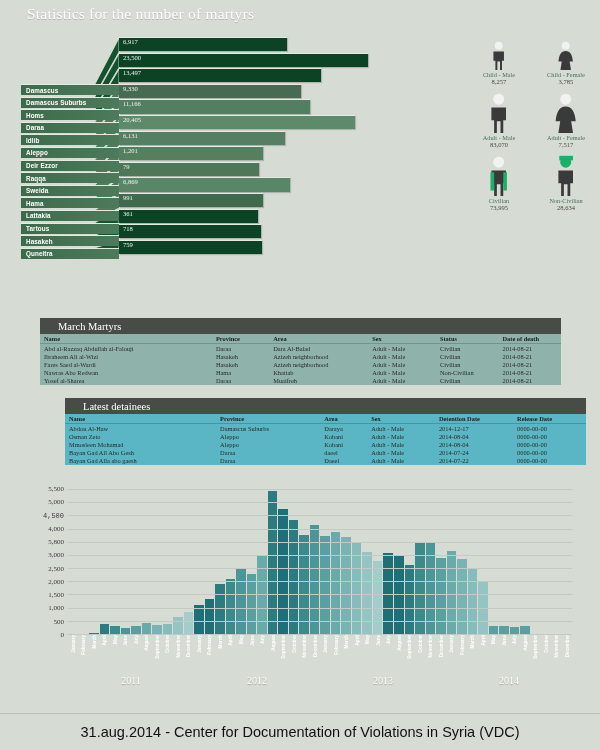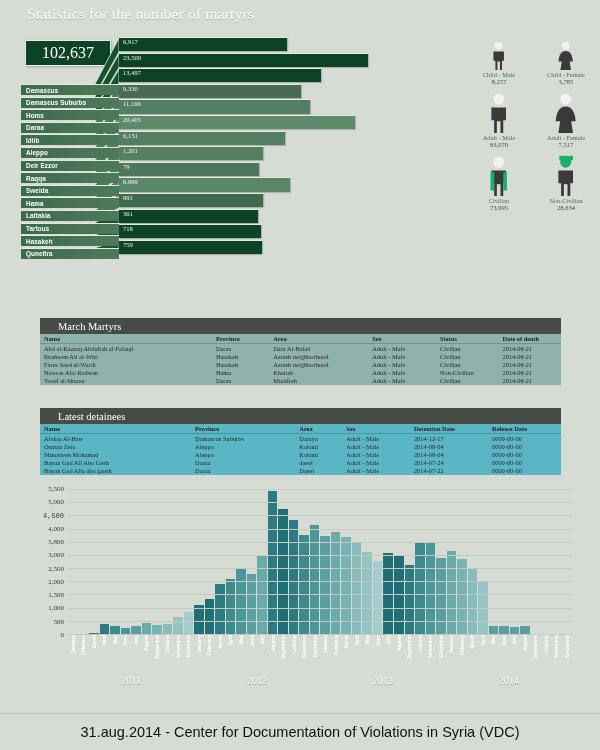--- a/index.html
+++ b/index.html
@@ -132,23 +132,20 @@
     display:flex;align-items:center;justify-content:center;
     font-size:14.5px;color:#111;
   }
 </style>
 </head>
 <body>
 
 <div class="stage">
 
   <div id="page-title">Statistics for the number of martyrs</div>
-  <div id="total-box">
-    <span>102,637</span>
-  </div>
 
   <svg id="funnel" viewBox="0 0 60 250" preserveAspectRatio="none">
       <path d="M0,48 L24,2 L24,16 L0,59 Z" fill="#15522e" stroke="#e4eae2" stroke-width="0.8"></path>
       <path d="M0,60.6 L24,17.6 L24,31.6 L0,71.6 Z" fill="#15522e" stroke="#e4eae2" stroke-width="0.8"></path>
       <path d="M0,73.2 L24,33.2 L24,47.2 L0,84.2 Z" fill="#15522e" stroke="#e4eae2" stroke-width="0.8"></path>
       <path d="M0,85.8 L24,48.8 L24,62.8 L0,96.8 Z" fill="#4f7c5d" stroke="#e4eae2" stroke-width="0.8"></path>
       <path d="M0,98.4 L24,64.4 L24,78.4 L0,109.4 Z" fill="#4f7c5d" stroke="#e4eae2" stroke-width="0.8"></path>
       <path d="M0,111 L24,80 L24,94 L0,122 Z" fill="#4f7c5d" stroke="#e4eae2" stroke-width="0.8"></path>
       <path d="M0,123.6 L24,95.6 L24,109.6 L0,134.6 Z" fill="#4f7c5d" stroke="#e4eae2" stroke-width="0.8"></path>
       <path d="M0,136.2 L24,111.2 L24,125.2 L0,147.2 Z" fill="#4f7c5d" stroke="#e4eae2" stroke-width="0.8"></path>
@@ -398,21 +395,21 @@
             <td>Daraa</td>
             <td>Muaifreh</td>
             <td>Adult - Male</td>
             <td>Civilian</td>
             <td>2014-08-21</td>
           </tr>
         </tbody>
       </table>
   </div>
 
-  <div class="tbl-block" style="top:408px;">
+  <div class="tbl-block" style="top:398px;margin-left:25px;">
     <div class="tbl-title">Latest detainees</div>
     <table class="data" id="detainees-table">
         <thead>
           <tr>
             <th style="width: 29%;">Name</th>
             <th style="width: 20%;">Province</th>
             <th style="width: 9%;">Area</th>
             <th style="width: 13%;">Sex</th>
             <th style="width: 15%;">Detention Date</th>
             <th style="width: 14%;">Release Date</th>

